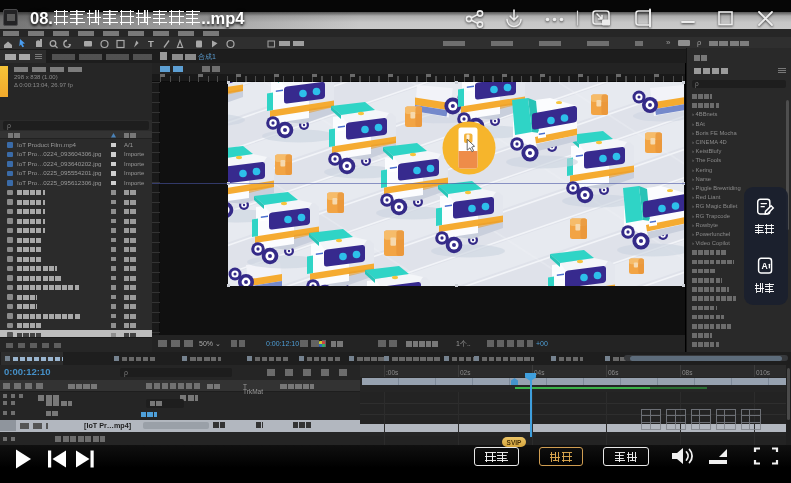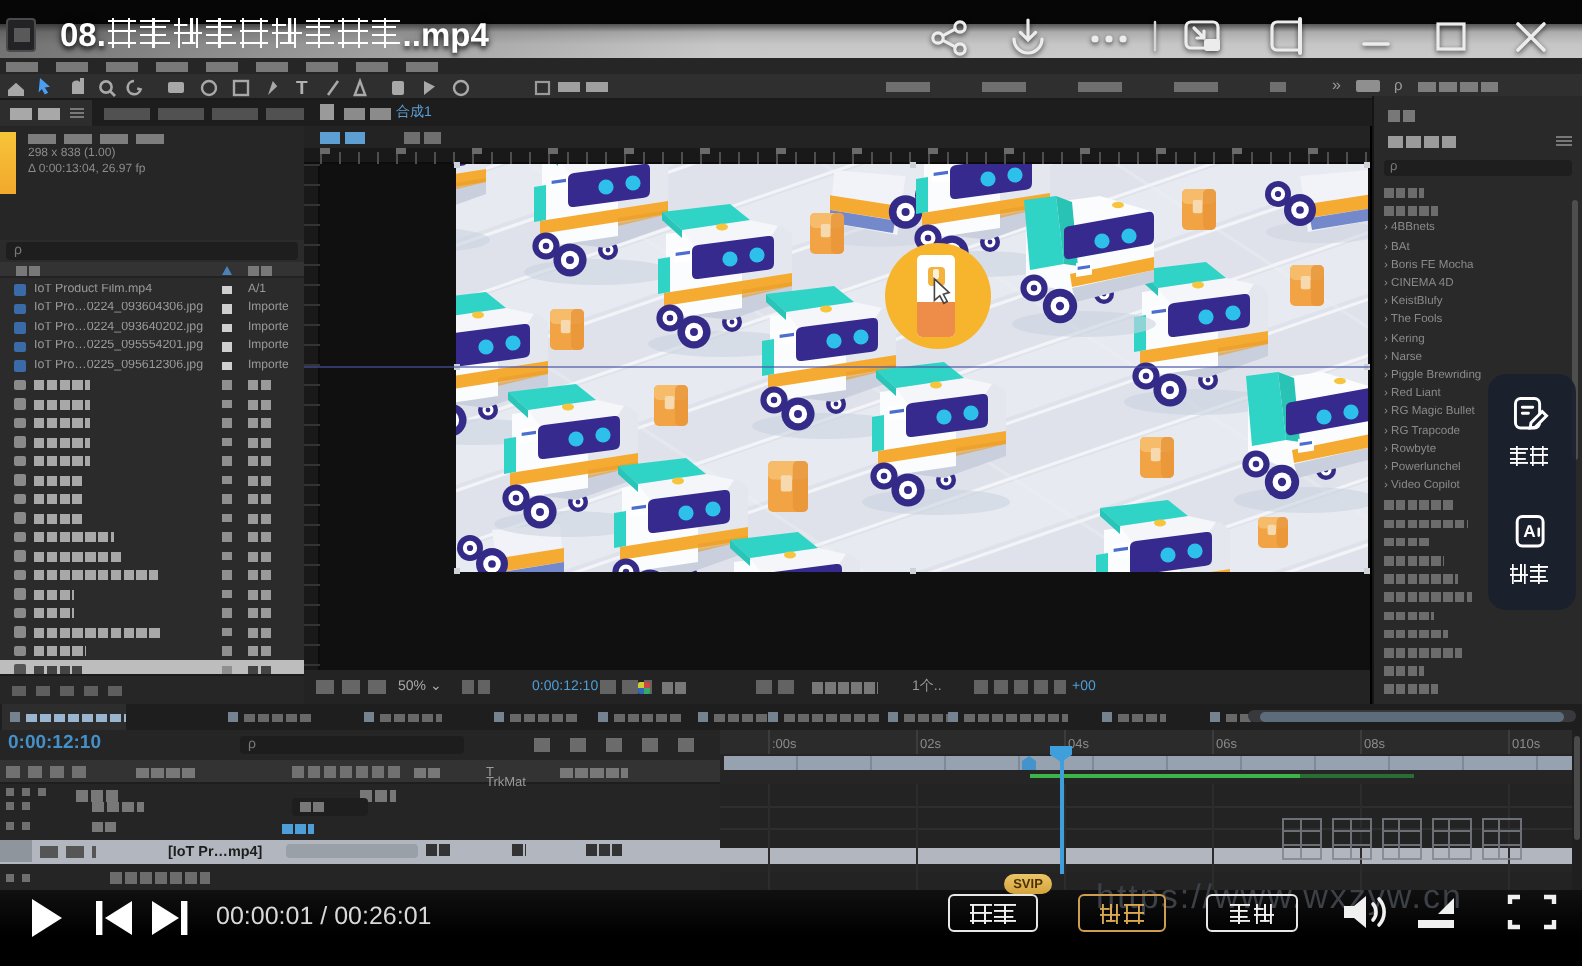--- a/index.html
+++ b/index.html
@@ -903,29 +903,27 @@
     <div class="abs" style="left:754px;top:392px;width:1px;height:53px;background:#2c2c2c"></div>
 <div class="abs" style="left:530px;top:373px;width:2px;height:64px;background:#3f9fdd"></div>
 <div class="abs" style="left:525px;top:373px;width:11px;height:8px;background:#3f9fdd;clip-path:polygon(0 0,100% 0,100% 55%,50% 100%,0 55%)"></div>
 
 <div class="abs" style="left:786px;top:365px;width:5px;height:80px;background:#1f1f1f"></div>
 <div class="abs" style="left:787px;top:368px;width:3px;height:52px;background:#4a4a4a;border-radius:2px"></div>
 
 <div class="abs" style="left:0;top:445px;width:791px;height:38px;background:linear-gradient(#101010,#000 60%)"></div>
     <div class="abs" style="left:639px;top:409px;width:130px;height:24px;opacity:.8">
  <span class="cw"></span><span class="cw"></span><span class="cw"></span><span class="cw"></span><span class="cw"></span></div>
-<div class="abs" style="left:548px;top:439px;width:243px;height:22px;color:#3c4147;font-size:17px;letter-spacing:1px">https://www.wxzyw.cn</div>
 <svg class="abs" style="left:10px;top:447px" width="220" height="24" viewBox="0 0 220 24" fill="#fff">
  <path d="M6 2.5l15 9.5-15 9.5z"></path>
  <rect x="38" y="3.5" width="3.2" height="17"></rect>
       <path d="M56 3.5L42.5 12 56 20.5z"></path>
  <path d="M66 3.5L79.5 12 66 20.5z"></path>
       <rect x="80.5" y="3.5" width="3.2" height="17"></rect>
 </svg>
-<div class="abs" style="left:108px;top:451px;width:120px;height:15px;color:#d8d8d8;font-size:12.5px">00:00:01 / 00:26:01</div>
 <div class="abs" style="left:474px;top:446.5px;width:45px;height:19px;border:1.5px solid #e8e8e8;border-radius:3px;--c:#f0f0f0;font-size:12px;text-align:center;padding-top:3px"><span class="c"></span><span class="c v2"></span></div>
 <div class="abs" style="left:502px;top:436.5px;width:24px;height:10px;background:linear-gradient(#ecc567,#d4a43c);border-radius:5px;color:#4a3206;font-size:6.5px;font-weight:bold;text-align:center;line-height:11px">SVIP</div>
 <div class="abs" style="left:539px;top:446.5px;width:44px;height:19px;border:1.5px solid #cf9d52;border-radius:3px;--c:#dca84f;font-size:12px;text-align:center;padding-top:3px"><span class="c v3"></span><span class="c"></span></div>
 <div class="abs" style="left:603px;top:446.5px;width:46px;height:19px;border:1.5px solid #e8e8e8;border-radius:3px;--c:#f0f0f0;font-size:12px;text-align:center;padding-top:3px"><span class="c v2"></span><span class="c v3"></span></div>
 <svg class="abs" style="left:670px;top:446px" width="112" height="20" viewBox="0 0 112 20">
  <g fill="#f0f0f0">
   <path d="M2 7h5l6-5v16l-6-5H2z"></path>
         <path d="M16.5 6a6 6 0 010 8M19.5 3.5a9.5 9.5 0 010 13" stroke="#f0f0f0" stroke-width="1.8" fill="none" stroke-linecap="round"></path>
   <g transform="translate(39,1)">
           <path d="M0 13h18v4H0z"></path>

